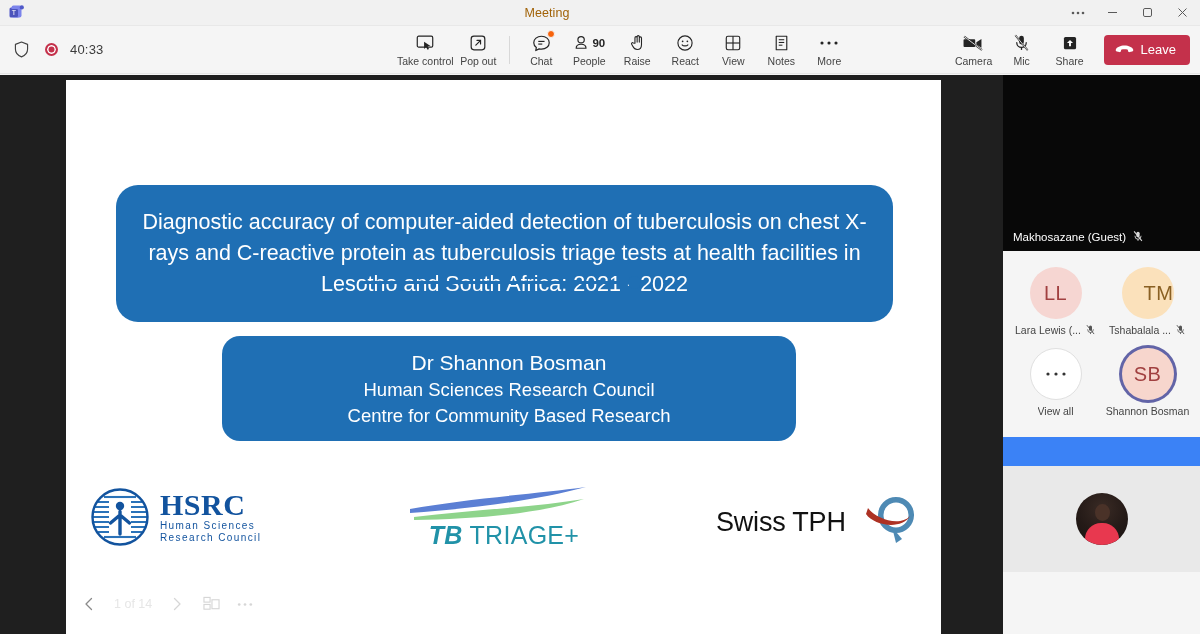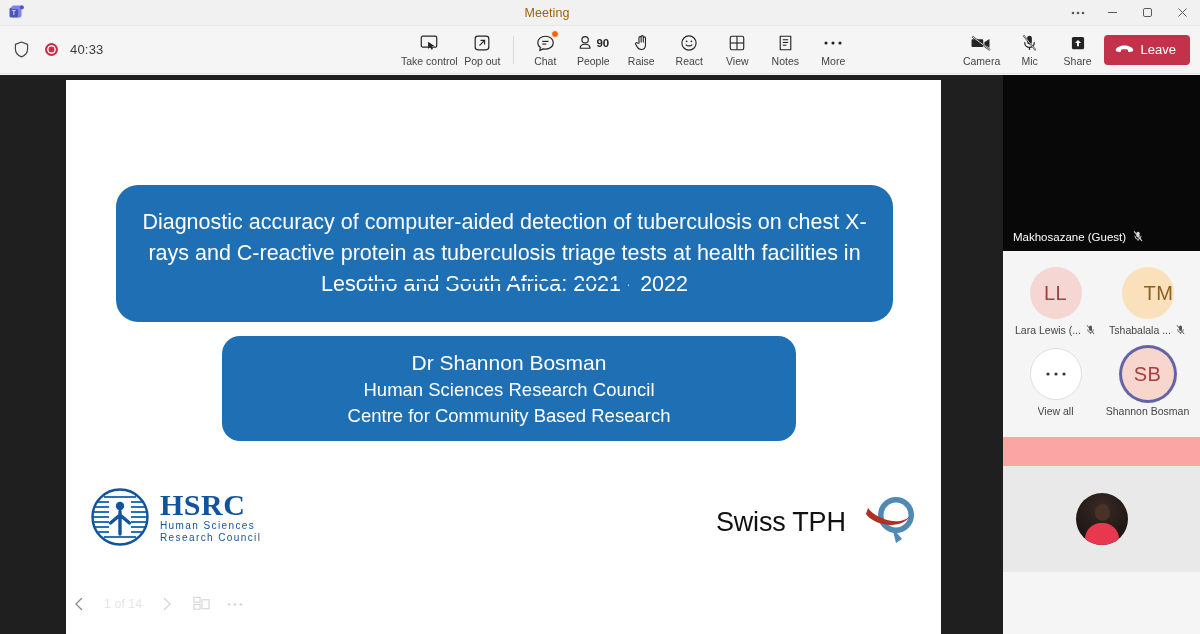--- a/index.html
+++ b/index.html
@@ -54,21 +54,21 @@
   .cmd-lbl { font-size: 10.5px; color: #444; white-space: nowrap; line-height: 11px; }
   .divider { width: 1px; height: 28px; background: #d8d8d8; margin: 0 7px; }
   .badge-dot {
     position: absolute; top: -2px; right: -3px; width: 8px; height: 8px;
     border-radius: 50%; background: #f7630c; border: 1.5px solid #f5f5f5;
   }
   .count { font-size: 11.5px; font-weight: bold; color: #242424; margin-left: 1px; }
 
   .cmd-right { display: flex; align-items: center; gap: 0; padding-right: 10px; }
   .leave-btn {
-    margin-left: 2px; height: 30px; padding: 0 14px 0 11px; border-radius: 4px;
+    margin-left: 10px; height: 30px; padding: 0 14px 0 11px; border-radius: 4px;
     background: #c4314b; color: #fff; font-size: 13px; display: flex;
     align-items: center; gap: 7px; border: none; cursor: pointer;
     font-family: "Liberation Sans", sans-serif;
   }
 
   
   .stage {
     position: absolute; top: 75px; left: 0; width: 1003px; height: 559px;
     background: #1f1f1f;
   }
@@ -112,34 +112,34 @@
   
   .tbt { position: absolute; left: 338px; top: 10px; width: 200px; text-align: center; }
   .tbt-txt { font-size: 25px; color: #2192a8; line-height: 28px; letter-spacing: .3px; }
   .tbt-txt b { font-style: italic; font-weight: bold; }
   
   .stph { position: absolute; left: 650px; top: 16px; display: flex; align-items: center; gap: 6px; }
   .stph-txt { font-size: 27px; color: #111; letter-spacing: -.2px; }
 
   
   .slidenav {
-    position: absolute; left: 56px; bottom: 12px; height: 36px;
+    position: absolute; left: 66px; bottom: 12px; height: 36px;
     display: flex; align-items: center; gap: 4px; padding-left: 8px;
   }
   .nv {
     width: 30px; height: 30px; border-radius: 4px; display: flex;
     align-items: center; justify-content: center; color: #d6d6d6;
   }
   .nv.dim { color: #8a8a8a; }
   .pgcount { color: #e6e6e6; font-size: 12.5px; padding: 0 6px; }
 
   
   .rail {
     position: absolute; top: 75px; left: 1003px; width: 197px; height: 497px;
-    background: #fca5a5;
+    background: #3b82f6;
   }
   .vid-main {
     position: relative; width: 197px; height: 176px; background: #080808;
   }
   .vid-name {
     position: absolute; left: 10px; bottom: 8px; display: flex; align-items: center; gap: 6px;
   }
   .vid-name span { color: #fff; font-size: 11.5px; }
   .ptiles {
     position: relative; width: 197px; padding: 16px 0 8px 0;
@@ -425,20 +425,29 @@
             <circle cx="32" cy="21" r="4.2" fill="#12539e"></circle>
             <path d="M32 26.5 L32 49 M32 30 L22.5 38 M32 30 L41.5 38" stroke="#12539e" stroke-width="3.4" stroke-linecap="round" fill="none"></path>
           </svg>
           <div class="hsrc-txt">
             <div class="hsrc-main">HSRC</div>
             <div class="hsrc-sub">Human Sciences</div>
             <div class="hsrc-sub">Research Council</div>
           </div>
         </div>
 
+        <div class="tbt">
+          <svg width="188" height="36" viewBox="0 0 188 36">
+            <path d="M6 24 C60 14 130 9 182 2 C130 16 64 24 6 28 Z" fill="#5b7fd4"></path>
+            <path d="M10 32 C66 25 132 22 180 14 C132 30 66 34 10 35 Z" fill="#8ed48b"></path>
+          </svg>
+          <div class="tbt-txt">
+            <b>TB</b><span> TRIAGE+</span>
+          </div>
+        </div>
 
         <div class="stph">
           <div class="stph-txt">Swiss TPH</div>
           <svg width="62" height="62" viewBox="0 0 62 62">
             <path d="M44 6 A18 18 0 1 0 44 42 A18 18 0 1 0 44 6 Z M44 11.5 A12.5 12.5 0 1 1 44 36.5 A12.5 12.5 0 1 1 44 11.5 Z" fill="#4e8ab4"></path>
             <path d="M40 36 L44 52 L50 48 Z" fill="#4e8ab4"></path>
             <path d="M16 17 C24 28 48 36 58 25 C50 39 22 35 14 23 Z" fill="#ad3224"></path>
           </svg>
         </div>
       </div>

